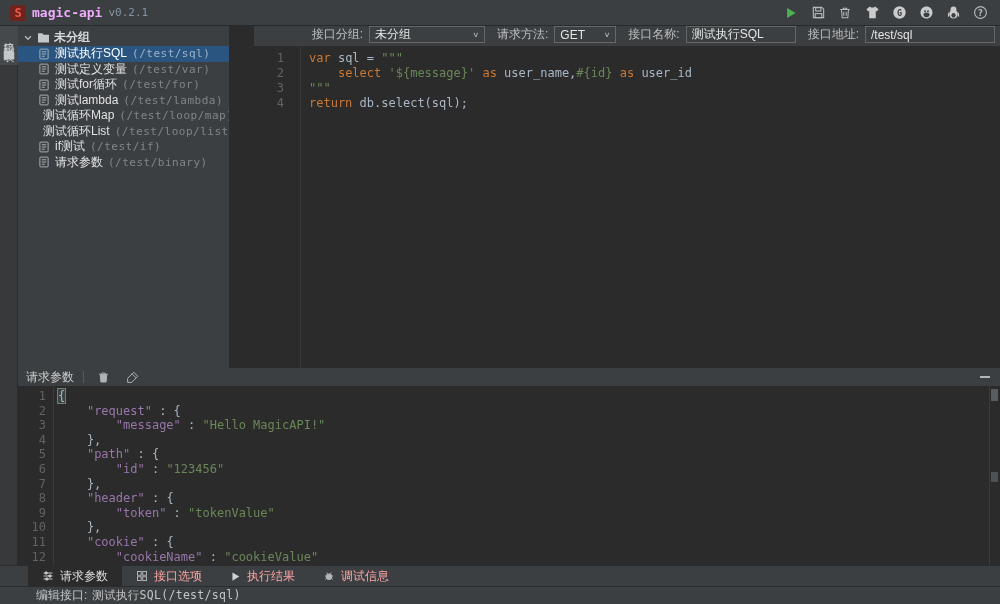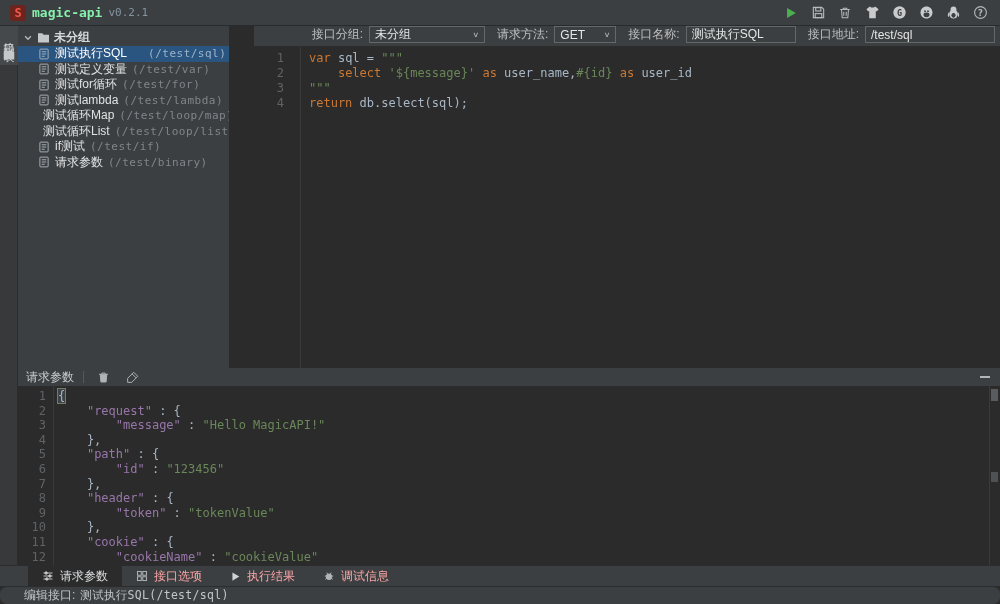--- a/index.html
+++ b/index.html
@@ -11,21 +11,21 @@
     user-select:none;
   }
   svg { display:block; }
 
   
   .topbar { height:26px; flex:0 0 26px; background:#3c3f41; border-bottom:1px solid #282b2d;
     display:flex; align-items:center; padding:0 10px; gap:6px; }
   .logo-badge { width:16px; height:16px; border-radius:3px; background:#6e231d; color:#f2594a;
     font-family:"DejaVu Sans Mono",monospace; font-weight:bold; font-size:12px;
     display:flex; align-items:center; justify-content:center; }
-  .app-name { font-family:"DejaVu Sans Mono",monospace; font-weight:bold; font-size:13px; color:#86efac; }
+  .app-name { font-family:"DejaVu Sans Mono",monospace; font-weight:bold; font-size:13px; color:#f0abfc; }
   .app-version { font-family:"DejaVu Sans Mono",monospace; font-size:11px; color:#8494a1; }
   .topbar-icons { margin-left:auto; display:flex; align-items:center; gap:7px; }
   .icon-btn { width:20px; height:18px; display:flex; align-items:center; justify-content:center; cursor:pointer; }
 
   
   .body-row { height:539px; flex:0 0 539px; display:flex; }
   .tool-strip { width:18px; flex:0 0 18px; background:#37393b; border-right:1px solid #2a2c2e;
     display:flex; flex-direction:column; align-items:center; }
   .strip-tab { background:#46494b; width:18px; padding:7px 0 5px 0; display:flex; flex-direction:column;
     align-items:center; gap:4px; cursor:pointer; }
@@ -39,21 +39,21 @@
   .sidebar { width:212px; flex:0 0 212px; background:#3c3f41; border-right:1px solid #2a2c2e;
     padding-top:3px; overflow:hidden; }
   .tree-group { height:17px; display:flex; align-items:center; gap:4px; padding-left:5px;
     color:#d7dadc; font-weight:bold; cursor:pointer; white-space:nowrap; }
   .tree-item { height:15.5px; display:flex; align-items:center; gap:5px; padding-left:20px;
     cursor:pointer; white-space:nowrap; }
   .tree-item .item-name { color:#dfe1e3; font-size:12px; }
   .tree-item .item-path { color:#7f8689; font-family:"DejaVu Sans Mono",monospace; font-size:11px; letter-spacing:0.5px; }
   .tree-item.selected { background:#2a5580; }
   .tree-item.selected .item-name { color:#ffffff; }
-  .tree-item.selected .item-path { color:#9db4cb;margin-left:16px; }
+  .tree-item.selected .item-path { color:#9db4cb; }
 
   
   .editor-col { flex:1; display:flex; flex-direction:column; min-width:0; background:#2b2b2b; }
   .editor-toolbar { height:21px; flex:0 0 21px; background:#3c3f41; border-bottom:1px solid #2a2c2e;
     display:flex; align-items:flex-start; justify-content:flex-end; gap:6px; padding:0 5px;
     color:#bdbfc1; white-space:nowrap; }
   .tb-label { margin-left:6px; }
   .tb-select { display:flex; align-items:center; justify-content:space-between; gap:4px;
     background:#3c3f41; border:1px solid #646868; height:17px; padding:0 5px; color:#e4e6e7; cursor:pointer; }
   .tb-select .chev { font-size:9px; color:#b7b9bb; transform:scaleY(0.8); }
@@ -99,21 +99,21 @@
   .sb-thumb.t2 { top:48%; height:10px; background:#4e5254; }
 
   
   .tabs-bar { height:21px; flex:0 0 21px; background:#3c3f41; border-top:1px solid #2a2c2e;
     display:flex; align-items:stretch; padding-left:28px; }
   .tab { display:flex; align-items:center; gap:6px; padding:0 14px; color:#fca5a5; cursor:pointer; }
   .tab.active { background:#2b2b2b; color:#d9dbdd; }
 
   
   .status-bar { height:18px; flex:0 0 18px; background:#3c3f41; border-top:1px solid #2a2c2e;
-    display:flex; align-items:center; padding-left:24px; gap:5px; color:#c3c5c7;border-radius:7px; }
+    display:flex; align-items:center; padding-left:36px; gap:5px; color:#c3c5c7; }
   .status-value { font-family:"DejaVu Sans Mono",monospace; font-size:11.5px; letter-spacing:0.3px;text-align:right; }
 </style>
 </head>
 <body>
 
 <div class="app">
 
   <div class="topbar">
     <div class="logo-badge">S</div>
     <div class="app-name">magic-api</div>

